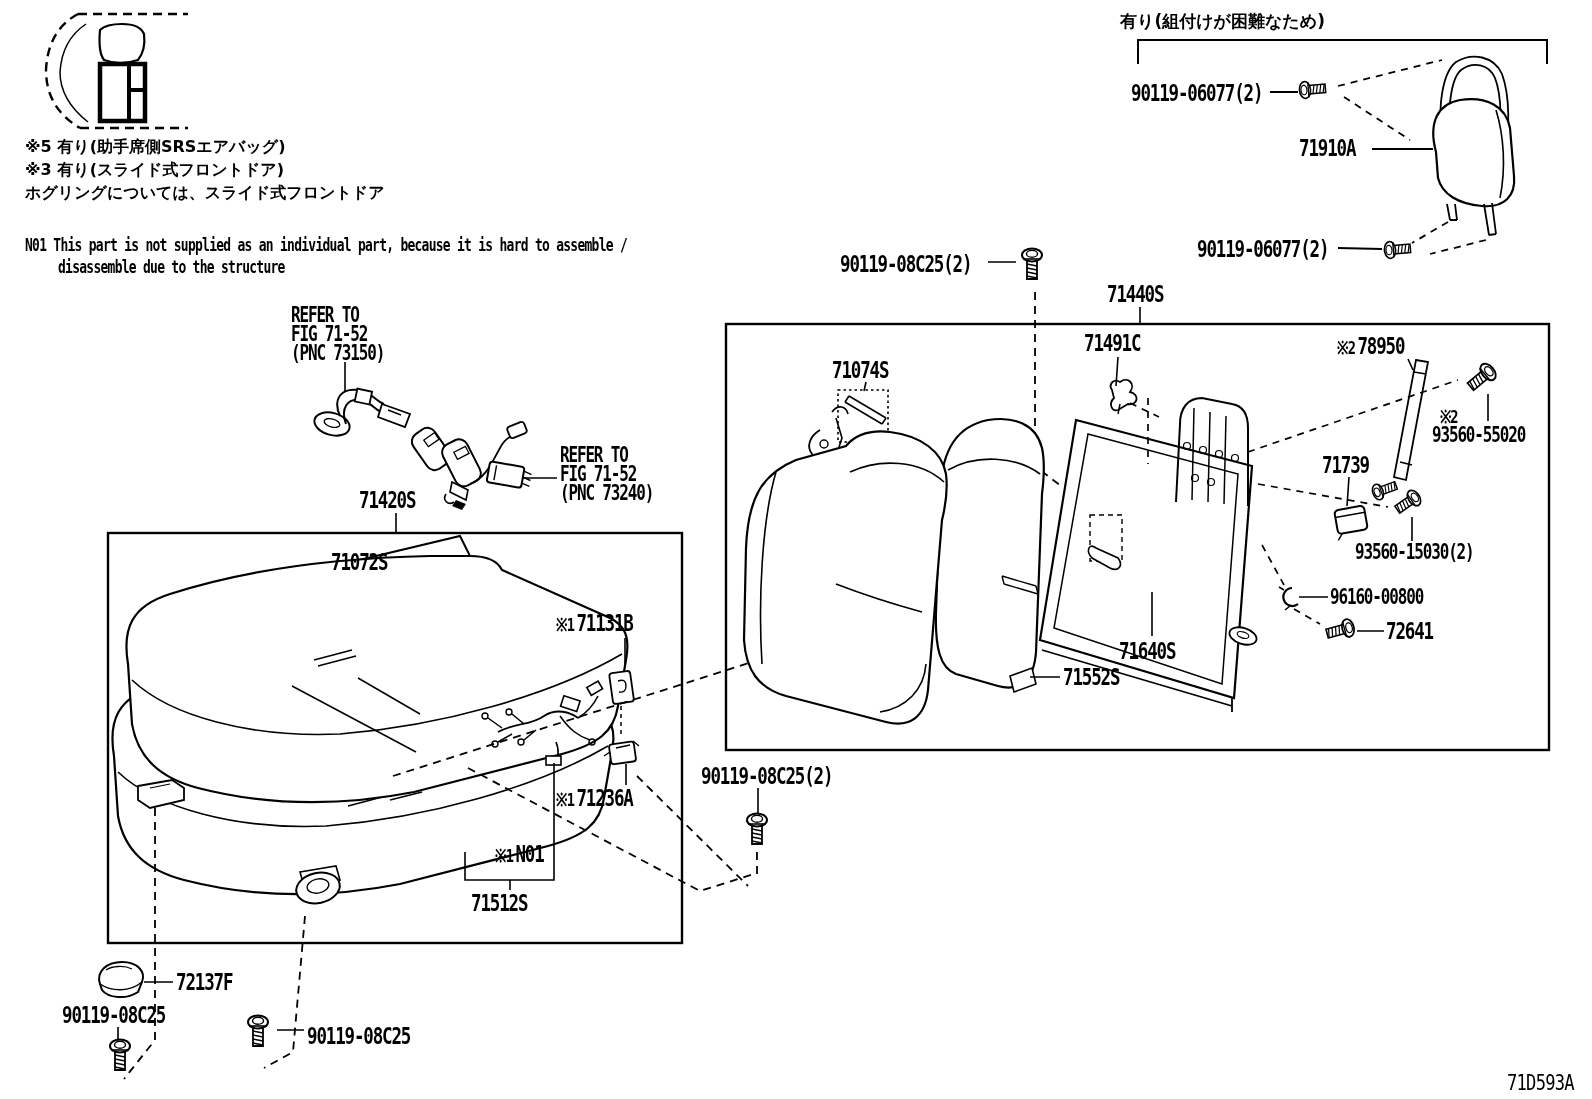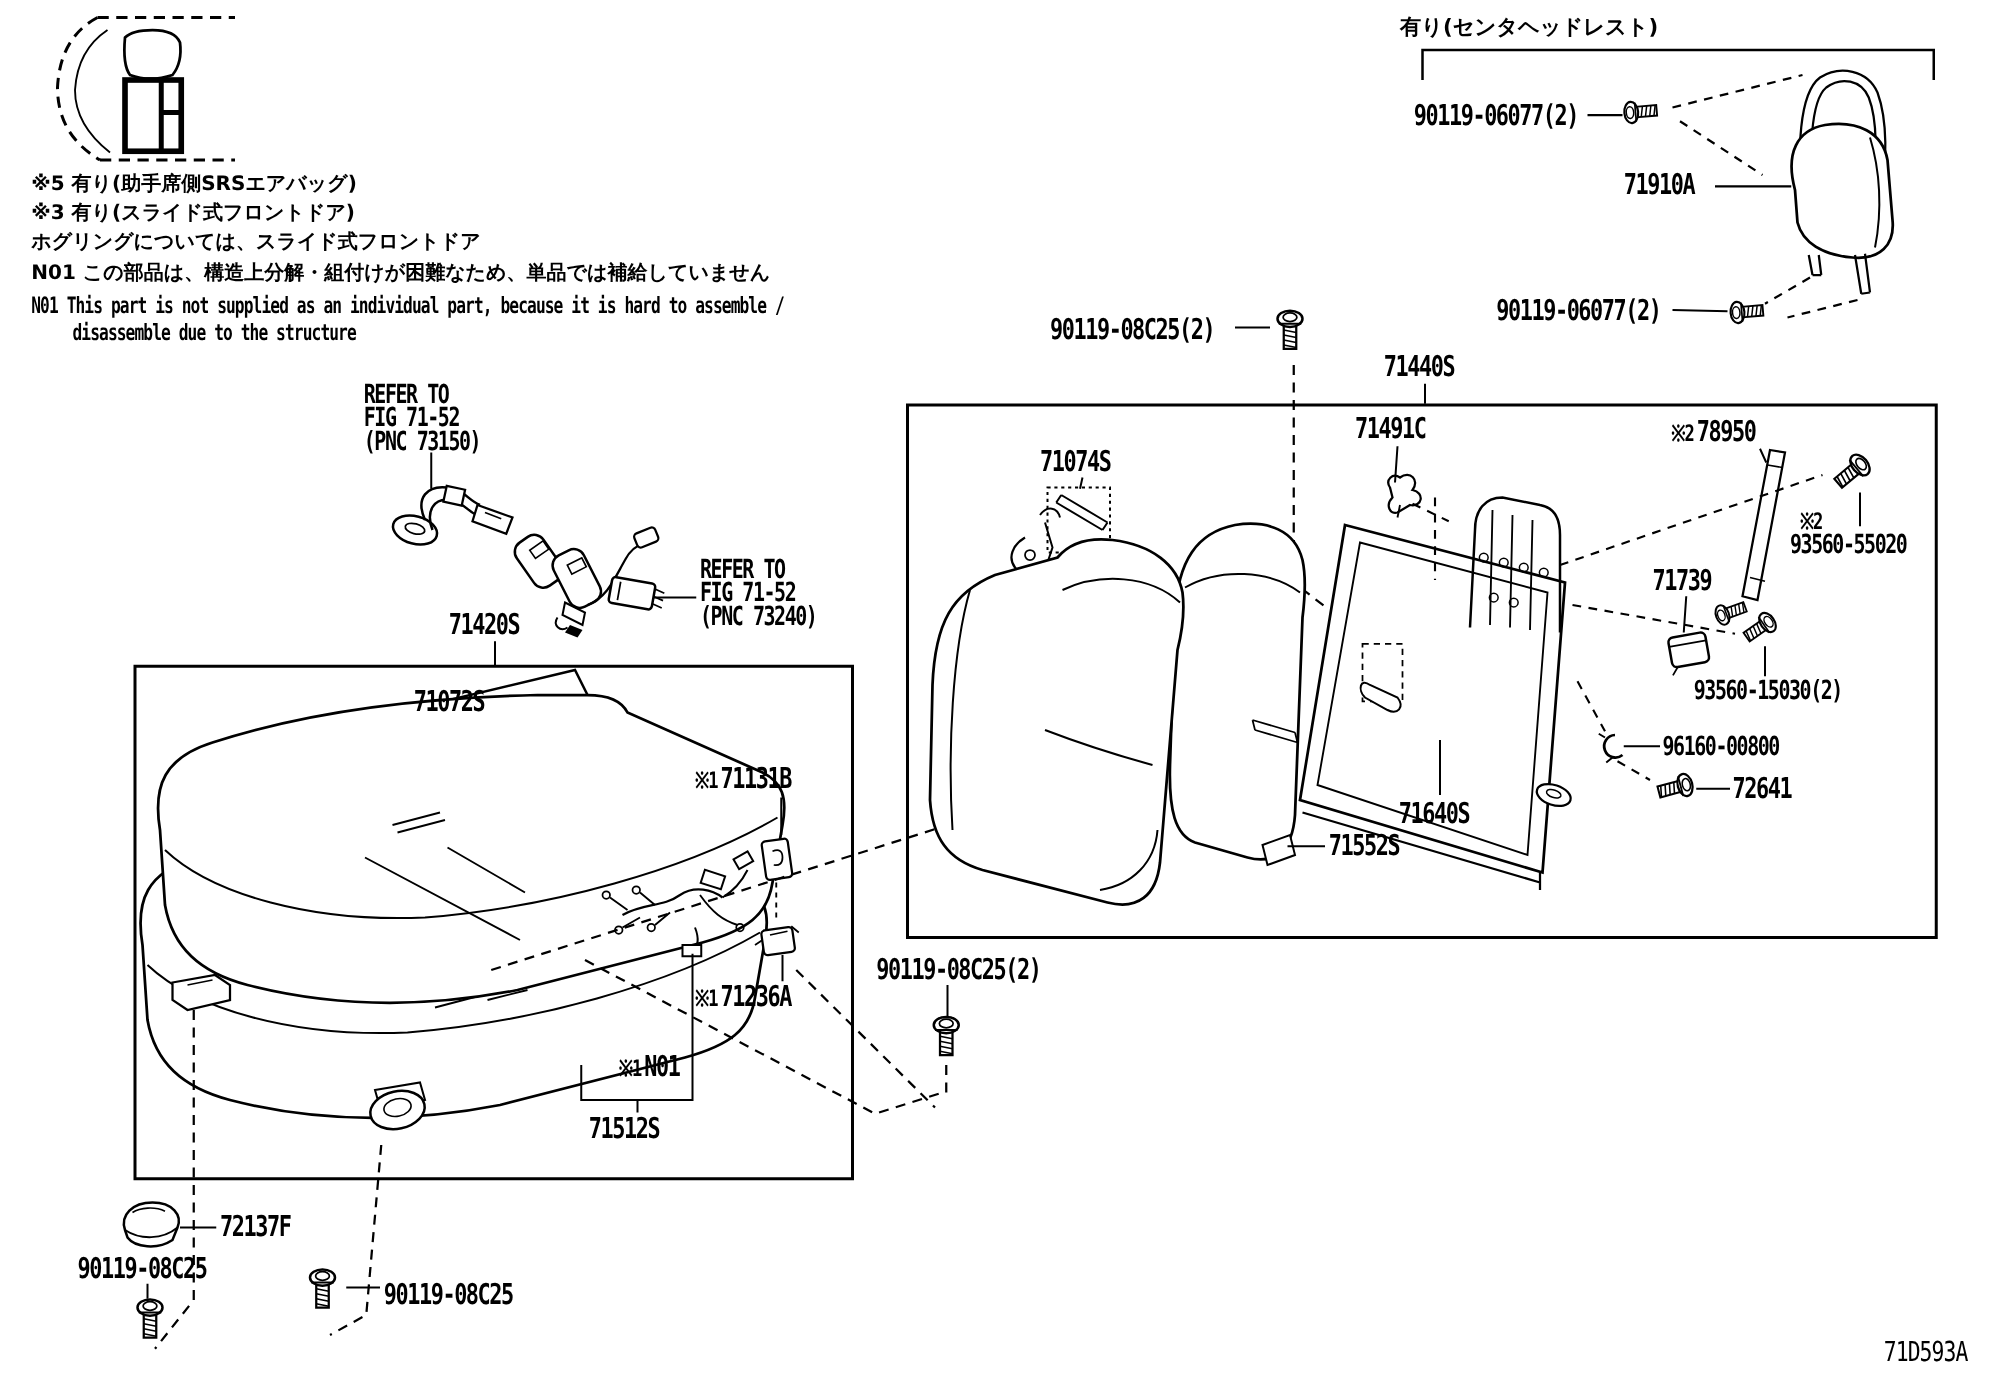--- a/index.html
+++ b/index.html
@@ -244,25 +244,24 @@
     </g>
     <path d="M144,982 L173,982 M118,1027 L118,1039 M277,1030 L304,1030" stroke-width="1.6"></path>
     <use href="#bolt" transform="translate(120,1046)"></use>
     <use href="#bolt" transform="translate(258,1022)"></use>
   </g>
 </svg>
 
 <div class="lbl note-jp" style="left:25px;top:137px">※5 有り(助手席側SRSエアバッグ)</div>
 <div class="lbl note-jp" style="left:25px;top:160px">※3 有り(スライド式フロントドア)</div>
 <div class="lbl note-jp" style="left:25px;top:183px">ホグリングについては、スライド式フロントドア</div>
-<div class="lbl note-jp" style="left:25px;top:208px">N01 この部品は、構造上分解・組付けが困難なため、単品では補給していません</div>
 <div class="lbl note-en" style="left:25px;top:234px">N01 This part is not supplied as an individual part, because it is hard to assemble /</div>
 <div class="lbl note-en" style="left:58px;top:256px">disassemble due to the structure</div>
 
-<div class="lbl jp" style="left:1120px;top:10px">有り(センタヘッドレスト)</div>
+<div class="lbl jp" style="left:1120px;top:10px">有り(組付けが困難なため)</div>
 <div class="lbl pn" style="left:1131px;top:80px">90119-06077(2)</div>
 <div class="lbl pn" style="left:1299px;top:135px">71910A</div>
 <div class="lbl pn" style="left:1197px;top:236px">90119-06077(2)</div>
 
 <div class="lbl pnsm" style="left:291px;top:303px">REFER TO</div>
 <div class="lbl pnsm" style="left:291px;top:322px">FIG 71-52</div>
 <div class="lbl pnsm" style="left:291px;top:341px">(PNC 73150)</div>
 <div class="lbl pnsm" style="left:560px;top:443px">REFER TO</div>
 <div class="lbl pnsm" style="left:560px;top:462px">FIG 71-52</div>
 <div class="lbl pnsm" style="left:560px;top:481px">(PNC 73240)</div>

